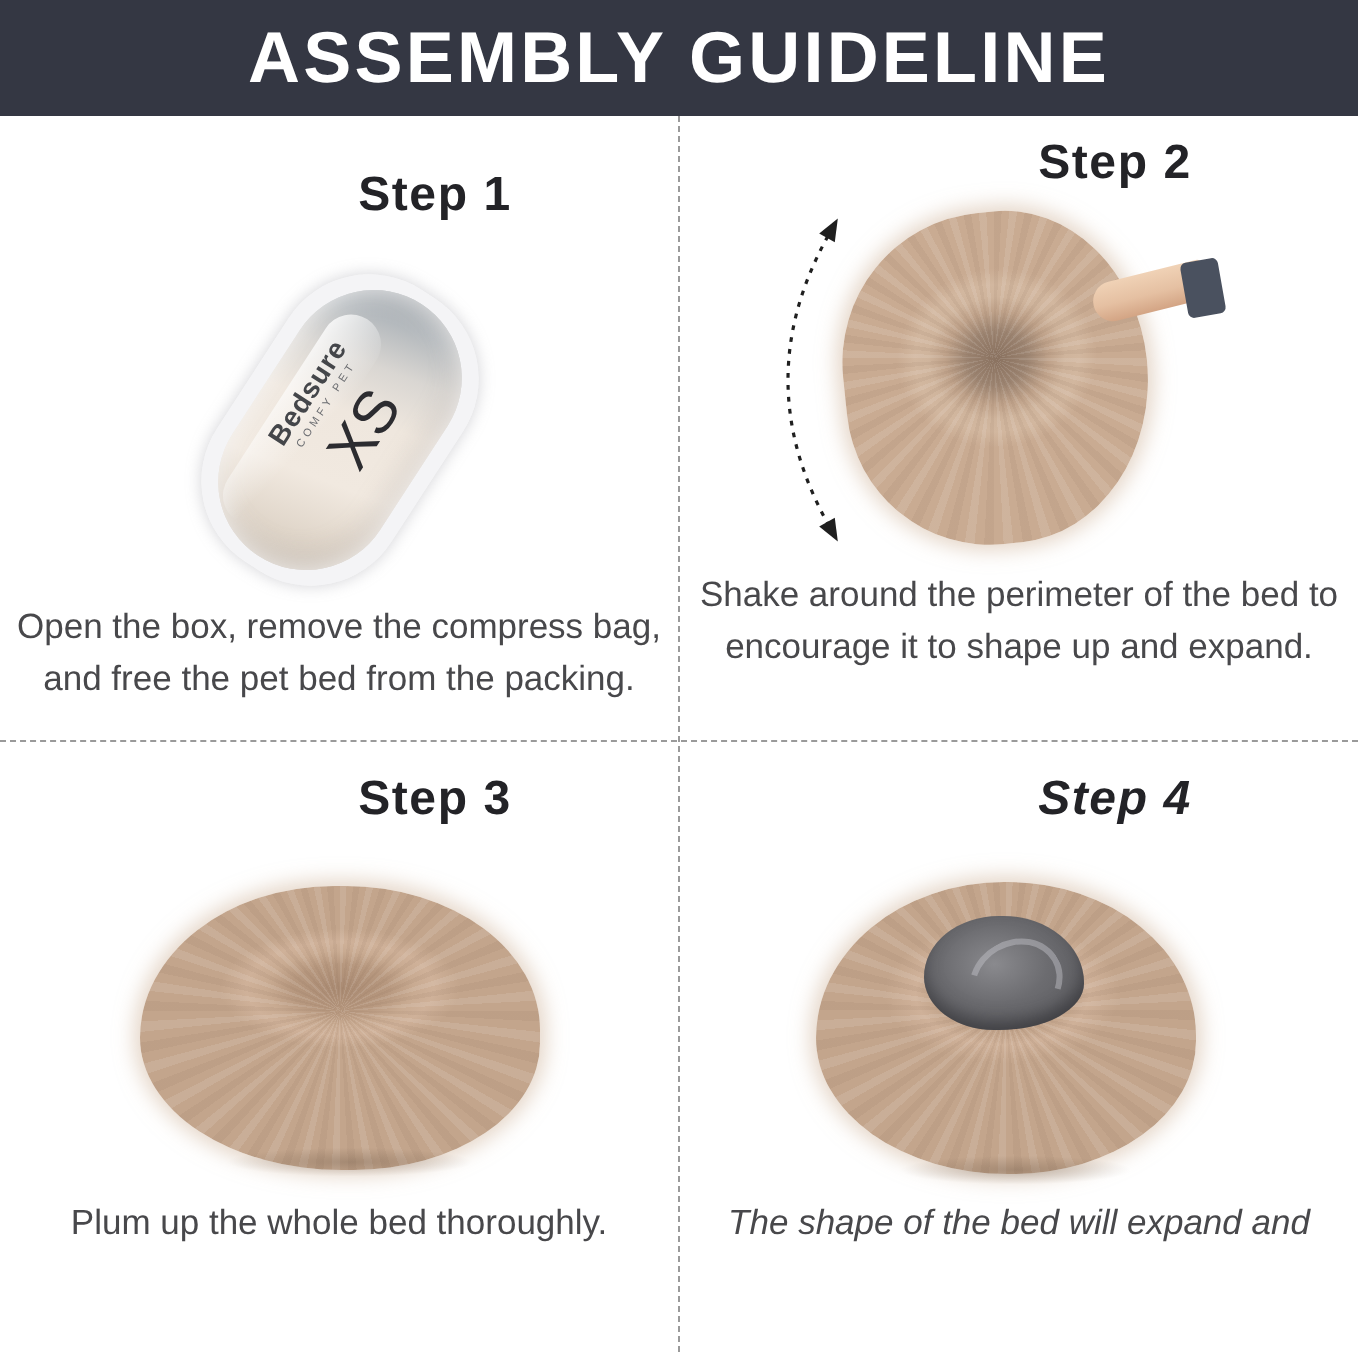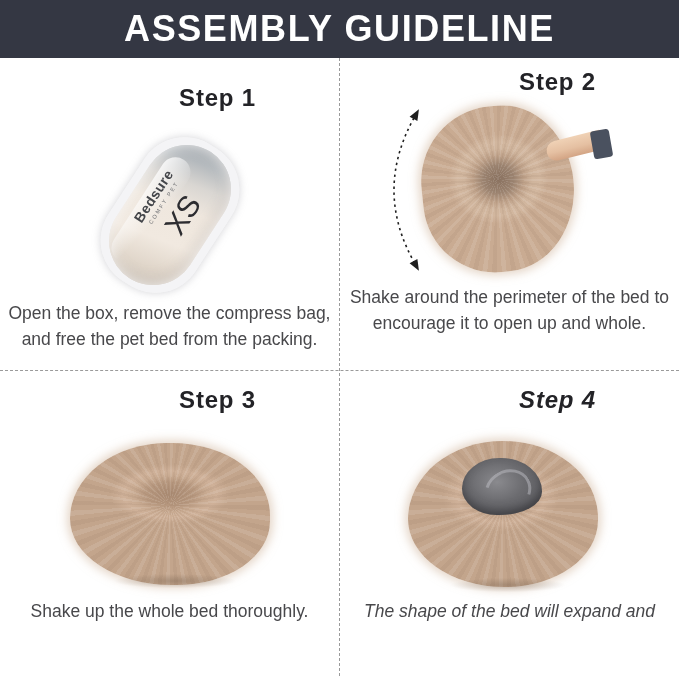--- a/index.html
+++ b/index.html
@@ -170,30 +170,30 @@
     <svg class="shake-arrow" width="54" height="172" viewBox="0 0 54 172">
       <path d="M44 14 Q4 86 44 158" fill="none" stroke="#1f1f1f" stroke-width="1.6" stroke-dasharray="2.4 3.6"></path>
       <polygon points="48.9,5.3 47.4,17.1 39.6,12.7" fill="#1f1f1f"></polygon>
       <polygon points="48.9,166.7 47.4,154.9 39.6,159.3" fill="#1f1f1f"></polygon>
     </svg>
     <div class="bed"></div>
     <div class="arm"></div>
     <div class="sleeve"></div>
     <p class="caption">
       <span>Shake around the perimeter of the bed to</span><br>
-      <span>encourage it to open up and whole.</span>
+      <span>encourage it to shape up and expand.</span>
     </p>
   </section>
 
   <section class="panel q3 row2">
     <h2 class="step-title">Step 3</h2>
     <div class="bed"></div>
     <div class="bed-shadow"></div>
     <p class="caption">
-      <span>Shake up the whole bed thoroughly.</span>
+      <span>Plum up the whole bed thoroughly.</span>
     </p>
   </section>
 
   <section class="panel q4 row2">
     <h2 class="step-title">Step 4</h2>
     <div class="bed"></div>
     <div class="cat"></div>
     <div class="bed-shadow"></div>
     <p class="caption">
       <span>The shape of the bed will expand and</span><br>

